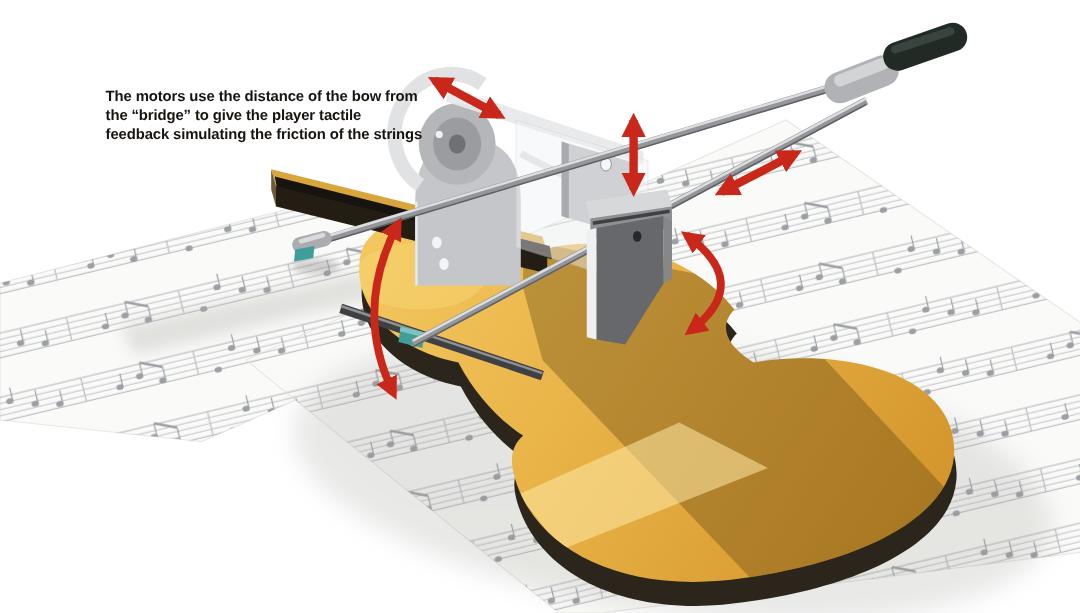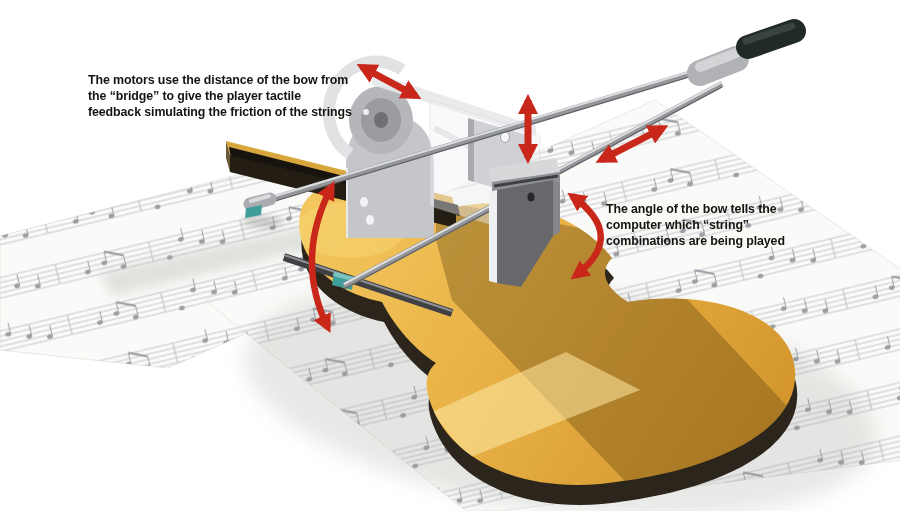--- a/index.html
+++ b/index.html
@@ -166,17 +166,14 @@
     <line x1="528" y1="100" x2="528" y2="158" stroke-width="7" marker-start="url(#ah)" marker-end="url(#ah)"></line>
     <line x1="601" y1="160" x2="663" y2="128" stroke-width="7" marker-start="url(#ah)" marker-end="url(#ah)"></line>
     <path d="M 332,186 Q 294,258 328,328" stroke-width="6.5" marker-start="url(#ah)" marker-end="url(#ah)"></path>
     <path d="M 572,196 Q 628,236 575,276" stroke-width="6.5" marker-start="url(#ah)" marker-end="url(#ah)"></path>
   </g>
 </svg>
 
 <div class="annotation" style="left:48px;top:72px;width:292px;margin-left:40px;">The motors use the distance of the bow from
 the “bridge” to give the player tactile
 feedback simulating the friction of the strings</div>
-<div class="annotation" style="left:606px;top:201px;width:245px;">The angle of the bow tells the
-computer which “string”
-combinations are being played</div>
 
 </div>
 
 </body></html>

